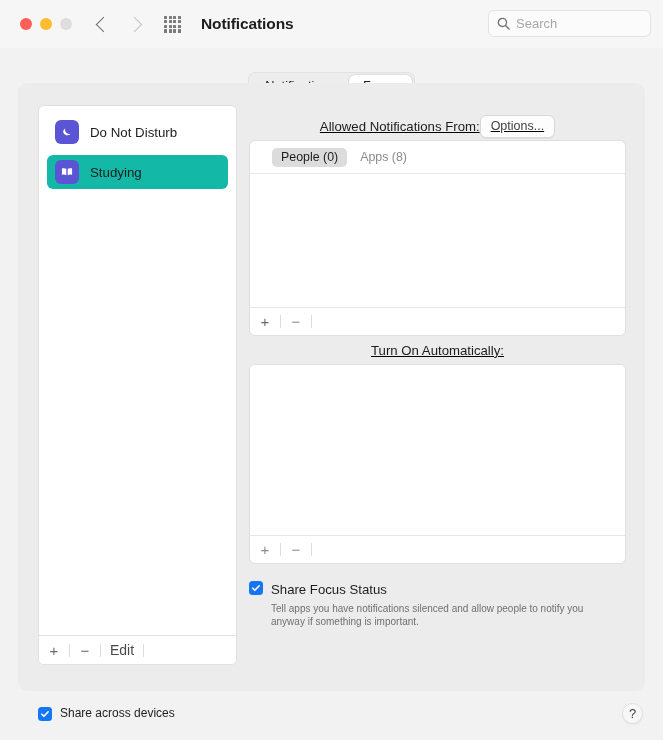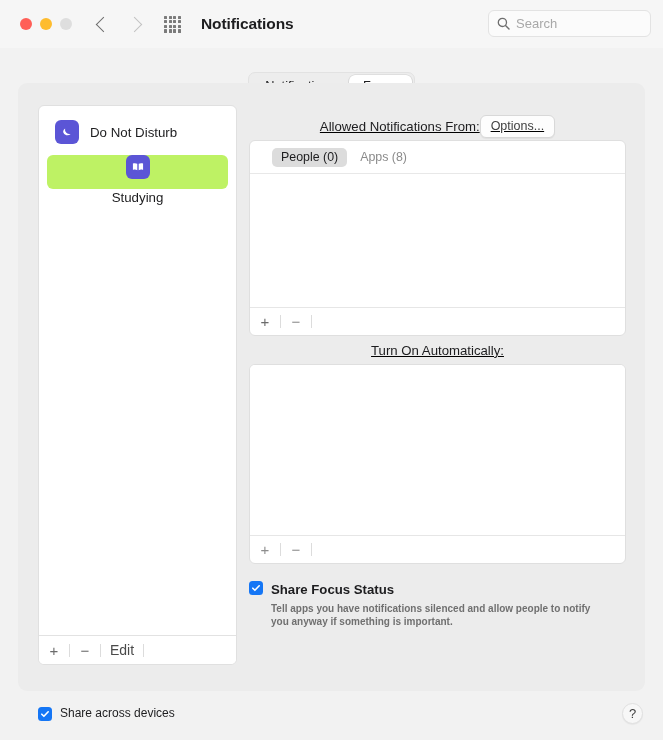--- a/index.html
+++ b/index.html
@@ -113,21 +113,21 @@
   .sidebar-list { padding: 9px 8px 0; }
   .focus-row {
     display: flex;
     align-items: center;
     gap: 11px;
     height: 34px;
     padding: 0 8px;
     border-radius: 6px;
     margin-bottom: 6px;
   }
-  .focus-row.selected { background: #bef264; flex-direction: column; }
+  .focus-row.selected { background: #14b8a6; }
   .focus-row .label { font-size: 13.3px; color: #1d1d1f; }
   .appicon {
     width: 24px; height: 24px;
     border-radius: 6px;
     display: flex; align-items: center; justify-content: center;
     flex: 0 0 auto;
   }
 
   .sidebar-toolbar {
     position: absolute;
@@ -198,21 +198,21 @@
   }
   .inner-tab.active { background: #dcdcdc; color: #1d1d1f; }
   .listbox .body { flex: 1 1 auto; background: #ffffff; }
   .listbox .foot {
     height: 28px;
     border-top: 1px solid #e6e6e6;
     display: flex;
     align-items: center;
   }
 
-  .checkrow { display: flex; gap: 8px; align-items: flex-start; font-weight: bold; }
+  .checkrow { display: flex; gap: 8px; align-items: flex-start; }
   .cbox {
     width: 14px; height: 14px;
     border-radius: 3.5px;
     background: #1576f5;
     flex: 0 0 auto;
     display: flex; align-items: center; justify-content: center;
     margin-top: 1px;
   }
   .cbox svg { display: block; }
   .check-label { font-size: 13.2px; color: #1d1d1f; line-height: 1.25; }

